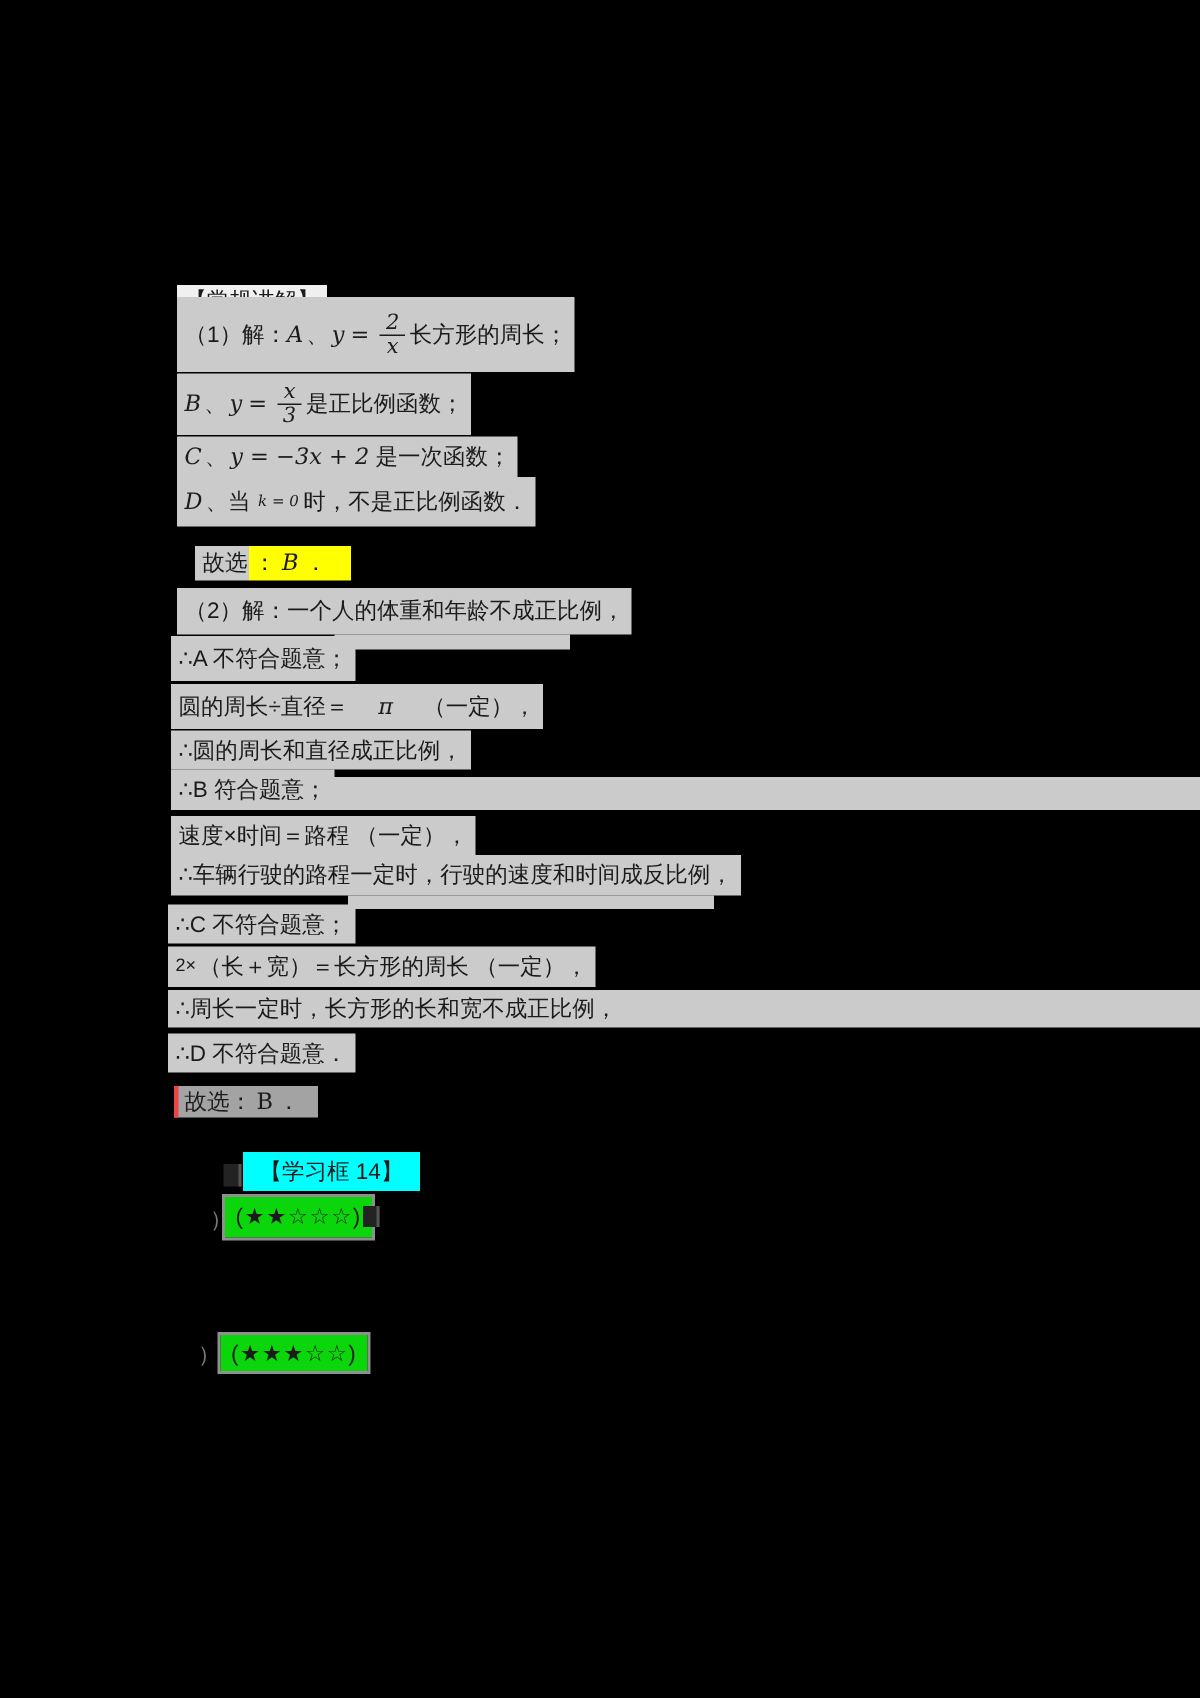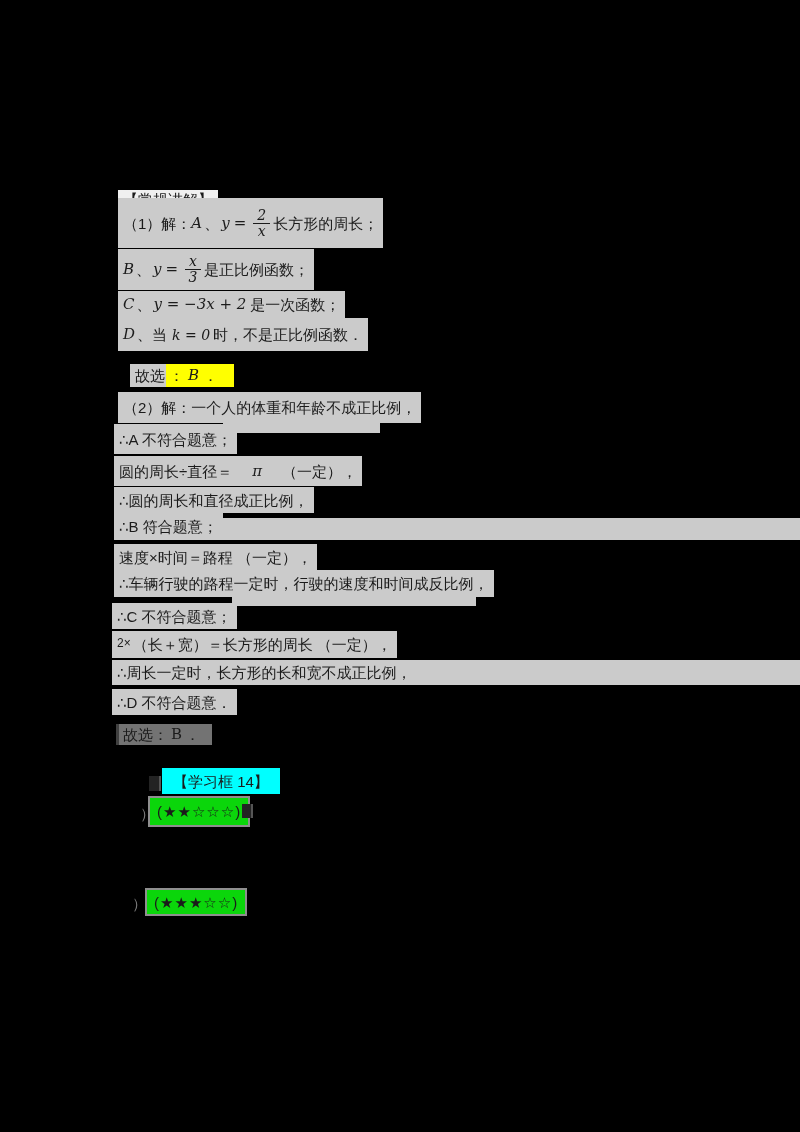--- a/index.html
+++ b/index.html
@@ -16,21 +16,21 @@
   .mv{font-family:"DejaVu Serif","Liberation Serif",serif;font-style:italic;}
   .sb{font-family:"DejaVu Serif","Liberation Serif",serif;}
   .eq{font-family:"DejaVu Serif","Liberation Serif",serif;margin:0 4px;}
   .dun{margin:0 2px;}
   .frac{display:inline-flex;flex-direction:column;align-items:center;line-height:1.05;
         font-size:14px;margin:0 3px;font-family:"DejaVu Serif","Liberation Serif",serif;font-style:italic;}
   .frac .num{border-bottom:1.5px solid #1b1b1b;padding:0 4px;}
   .ans1{background:transparent;padding:12px;}
   .ans1 .lbl{background:#cbcbcb;height:100%;display:inline-flex;align-items:center;padding:0 1px 0 5px;}
   .ans1 .val{background:#ffff00;height:100%;display:inline-flex;align-items:center;padding:0 16px 0 3px;}
-  .ans2{background:#737373;border-left:3px solid #404040;padding:0 12px 0 4px;}
+  .ans2{background:#a3a3a3;border-left:3px solid #ef4444;padding:0 12px 0 4px;}
   .cyanbox{background:#00ffff;padding:0 11px;}
   .greenbox{background:#0bd60b;outline:2px solid #8f8f8f;padding:0 7px;letter-spacing:1px;}
   .frag{position:absolute;color:#7a7a7a;background:transparent;font-size:15px;line-height:1;}
   .blob{position:absolute;background:#232323;border-right:2px solid #555;}
   .smallx{font-size:12px;transform:translateY(-2px);display:inline-block;margin-right:2px;}
 </style>
 </head>
 <body>
 
 <div id="canvas">
@@ -67,21 +67,21 @@
   <div class="box" style="left:118px;top:291px;height:27px;">
     <span class="mv">C</span>
     <span class="dun">、</span>
     <span class="mv" style="margin-right:4px;">y = −3x + 2</span>
     <span>是一次函数；</span>
   </div>
 
   <div class="box" style="left:118px;top:318px;height:33px;">
     <span class="mv">D</span>
     <span class="dun">、当</span>
-    <span class="mv" style="margin:0 3px;font-size:14px;text-align:center;">k = 0</span>
+    <span class="mv" style="margin:0 3px;font-size:10px;text-align:center;">k = 0</span>
     <span>时，不是正比例函数．</span>
   </div>
 
   <div class="box ans1" style="left:118px;top:352px;height:23px;">
     <span class="lbl">
       <span>故选</span>
     </span>
     <span class="val">
       <span>：</span>
       <span class="mv" style="margin:0 4px;">B</span>

